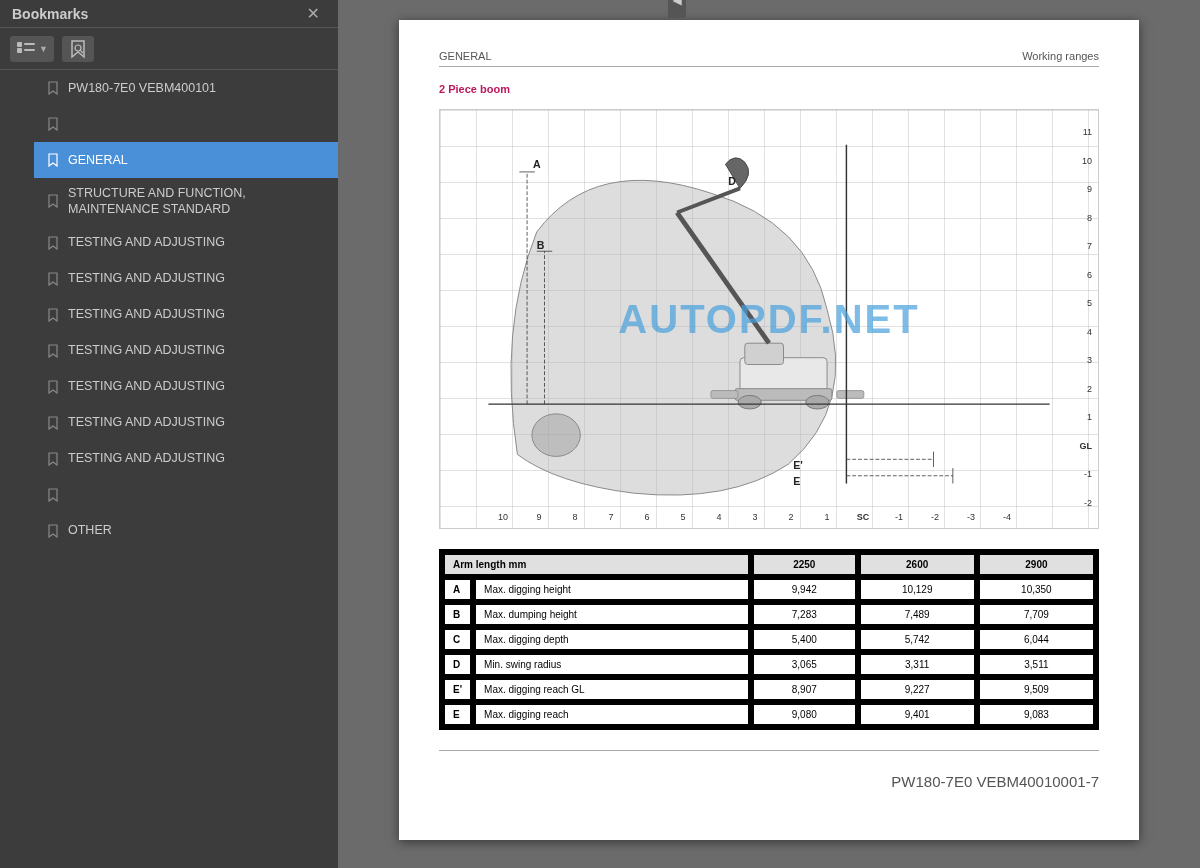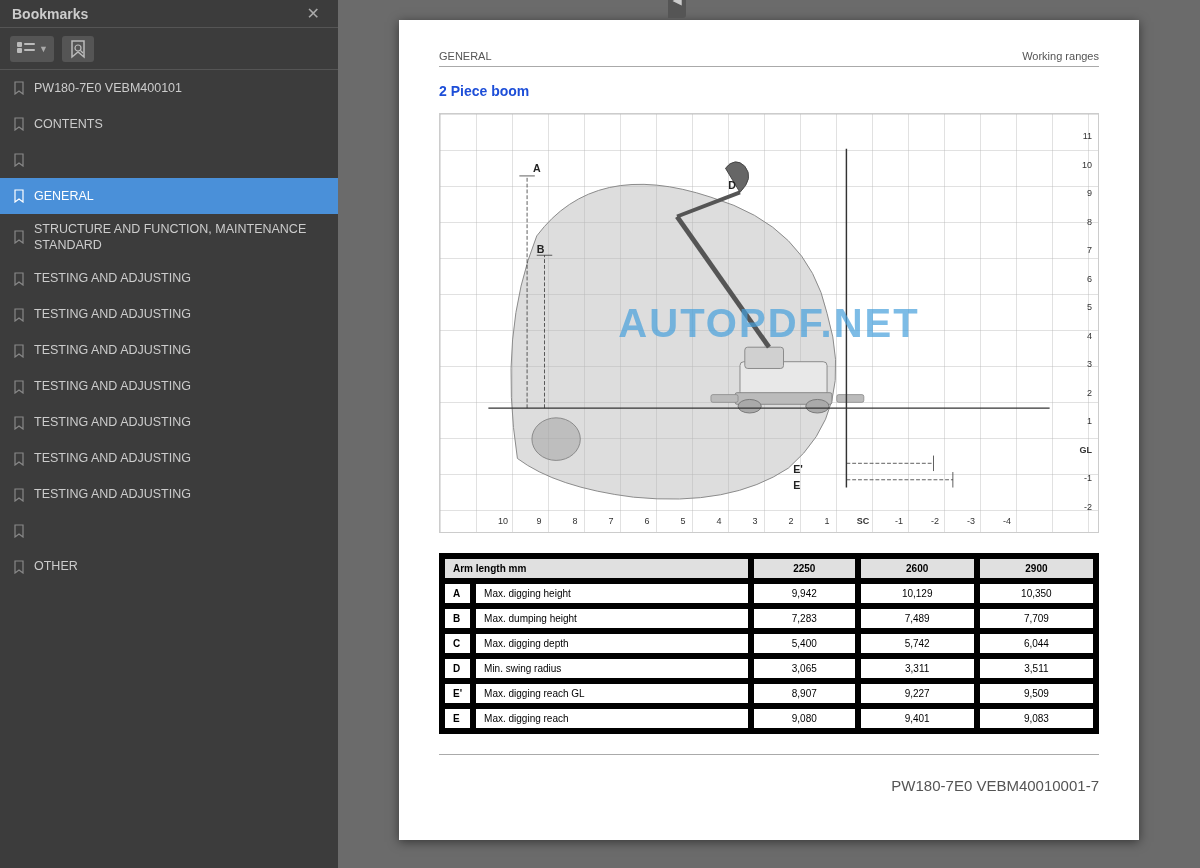--- a/index.html
+++ b/index.html
@@ -70,20 +70,21 @@
       display: flex;
       align-items: center;
       justify-content: center;
       color: #ccc;
     }
 
     #bookmark-list {
       flex: 1;
       overflow-y: auto;
       overflow-x: hidden;
+      padding-left: 34px;
     }
 
     #bookmark-list::-webkit-scrollbar {
       width: 6px;
     }
     #bookmark-list::-webkit-scrollbar-track { background: #3c3c3c; }
     #bookmark-list::-webkit-scrollbar-thumb { background: #666; }
 
     .bookmark-item {
       display: flex;
@@ -160,23 +161,23 @@
       justify-content: space-between;
       align-items: center;
       margin-bottom: 16px;
       font-size: 11px;
       color: #555;
       border-bottom: 1px solid #aaa;
       padding-bottom: 4px;
     }
 
     .page-section-title {
-      font-size: 14px;
+      font-size: 11px;
       font-weight: bold;
-      color: #1d4ed8;
+      color: #be185d;
       margin-bottom: 14px;
     }
 
     .diagram-area {
       width: 100%;
       height: 420px;
       border: 1px solid #ccc;
       margin-bottom: 20px;
       position: relative;
       overflow: hidden;
@@ -313,28 +314,20 @@
   </div>
 
   <div id="bookmark-list">
   <div class="bookmark-item">
         <span class="bookmark-icon">
           <svg width="10" height="14" viewBox="0 0 10 14">
             <path d="M1 1 L9 1 L9 13 L5 10 L1 13 Z" fill="none" stroke="#888" stroke-width="1.2"></path>
           </svg>
         </span>
         <span class="bookmark-text">PW180-7E0    VEBM400101</span>
-      </div>
-      <div class="bookmark-item">
-        <span class="bookmark-icon">
-          <svg width="10" height="14" viewBox="0 0 10 14">
-            <path d="M1 1 L9 1 L9 13 L5 10 L1 13 Z" fill="none" stroke="#888" stroke-width="1.2"></path>
-          </svg>
-        </span>
-        <span class="bookmark-text">CONTENTS</span>
       </div>
       <div class="bookmark-item">
         <span class="bookmark-icon">
           <svg width="10" height="14" viewBox="0 0 10 14">
             <path d="M1 1 L9 1 L9 13 L5 10 L1 13 Z" fill="none" stroke="#888" stroke-width="1.2"></path>
           </svg>
         </span>
       </div>
       <div class="bookmark-item active">
         <span class="bookmark-icon">

